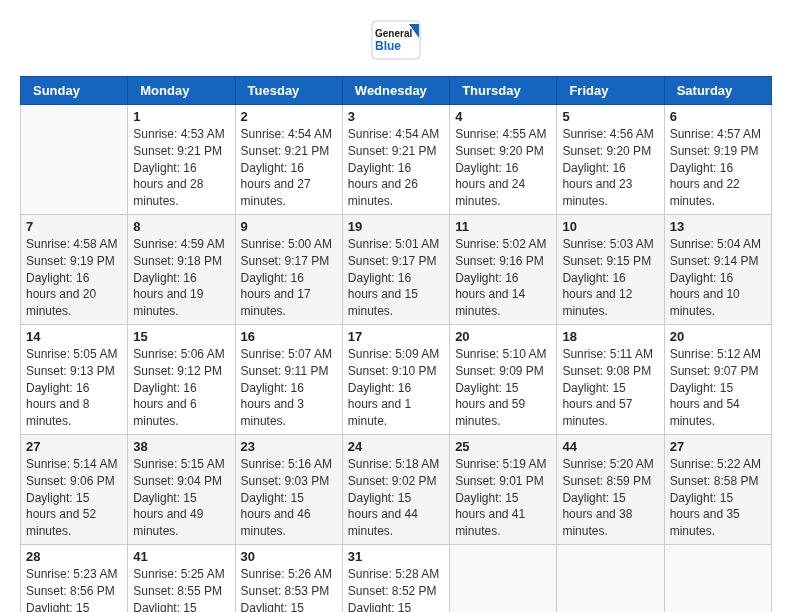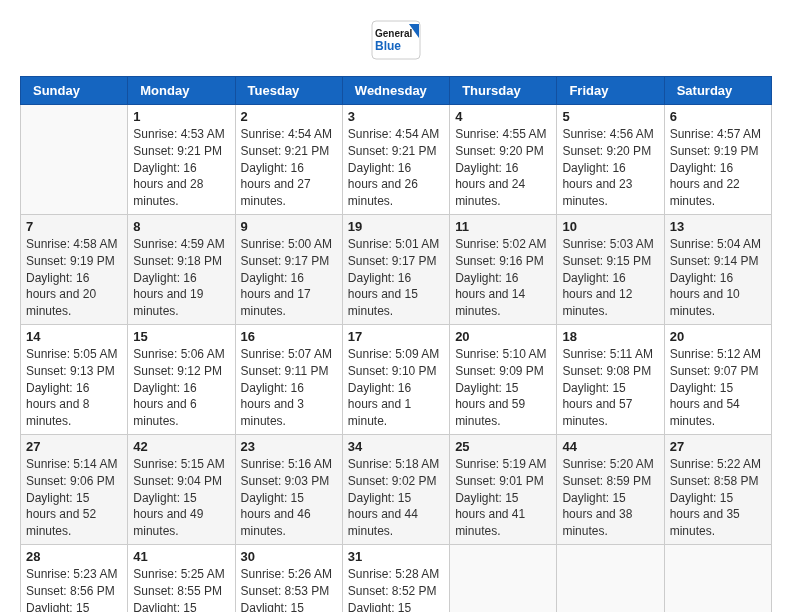--- a/index.html
+++ b/index.html
@@ -194,29 +194,29 @@
           <span class="day-num">20</span>
           <div class="info">Sunrise: 5:12 AM<br>Sunset: 9:07 PM<br>Daylight: 15 hours and 54 minutes.</div>
         </td>
       </tr>
       <tr>
         <td>
           <span class="day-num">27</span>
           <div class="info">Sunrise: 5:14 AM<br>Sunset: 9:06 PM<br>Daylight: 15 hours and 52 minutes.</div>
         </td>
         <td>
-          <span class="day-num">42</span>
+          <span class="day-num">38</span>
           <div class="info">Sunrise: 5:15 AM<br>Sunset: 9:04 PM<br>Daylight: 15 hours and 49 minutes.</div>
         </td>
         <td>
           <span class="day-num">23</span>
           <div class="info">Sunrise: 5:16 AM<br>Sunset: 9:03 PM<br>Daylight: 15 hours and 46 minutes.</div>
         </td>
         <td>
-          <span class="day-num">34</span>
+          <span class="day-num">24</span>
           <div class="info">Sunrise: 5:18 AM<br>Sunset: 9:02 PM<br>Daylight: 15 hours and 44 minutes.</div>
         </td>
         <td>
           <span class="day-num">25</span>
           <div class="info">Sunrise: 5:19 AM<br>Sunset: 9:01 PM<br>Daylight: 15 hours and 41 minutes.</div>
         </td>
         <td>
           <span class="day-num">44</span>
           <div class="info">Sunrise: 5:20 AM<br>Sunset: 8:59 PM<br>Daylight: 15 hours and 38 minutes.</div>
         </td>

